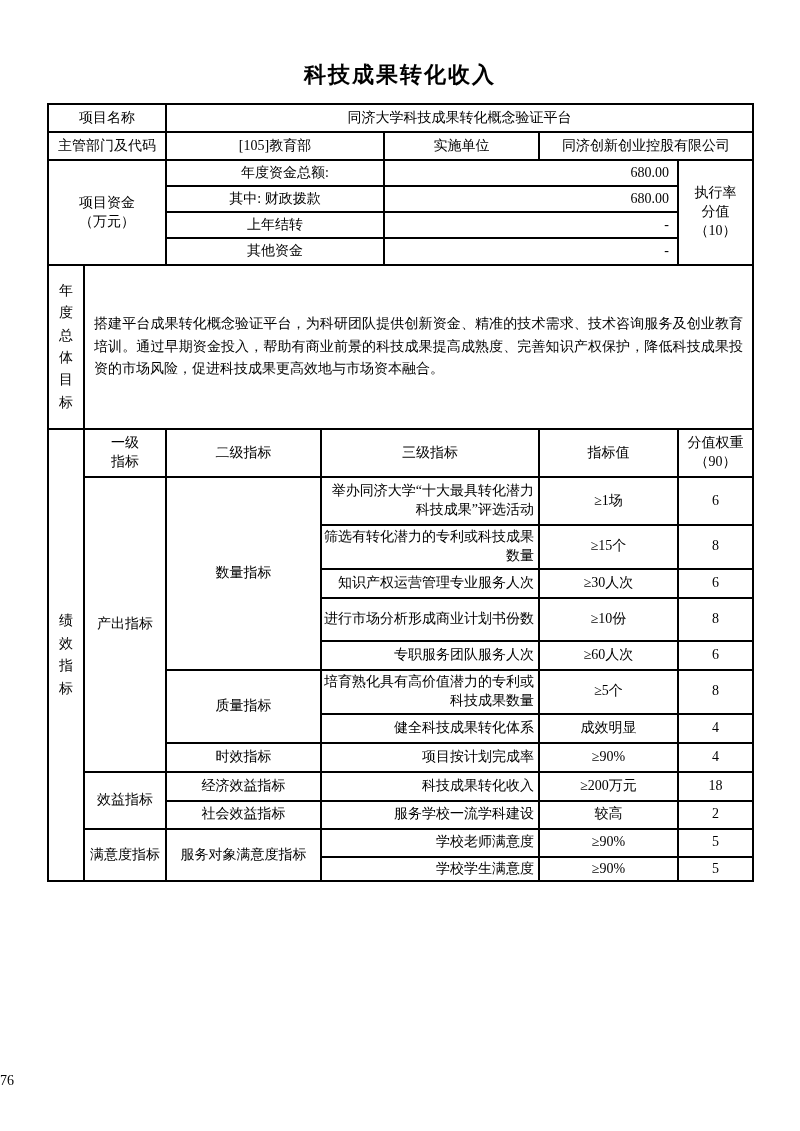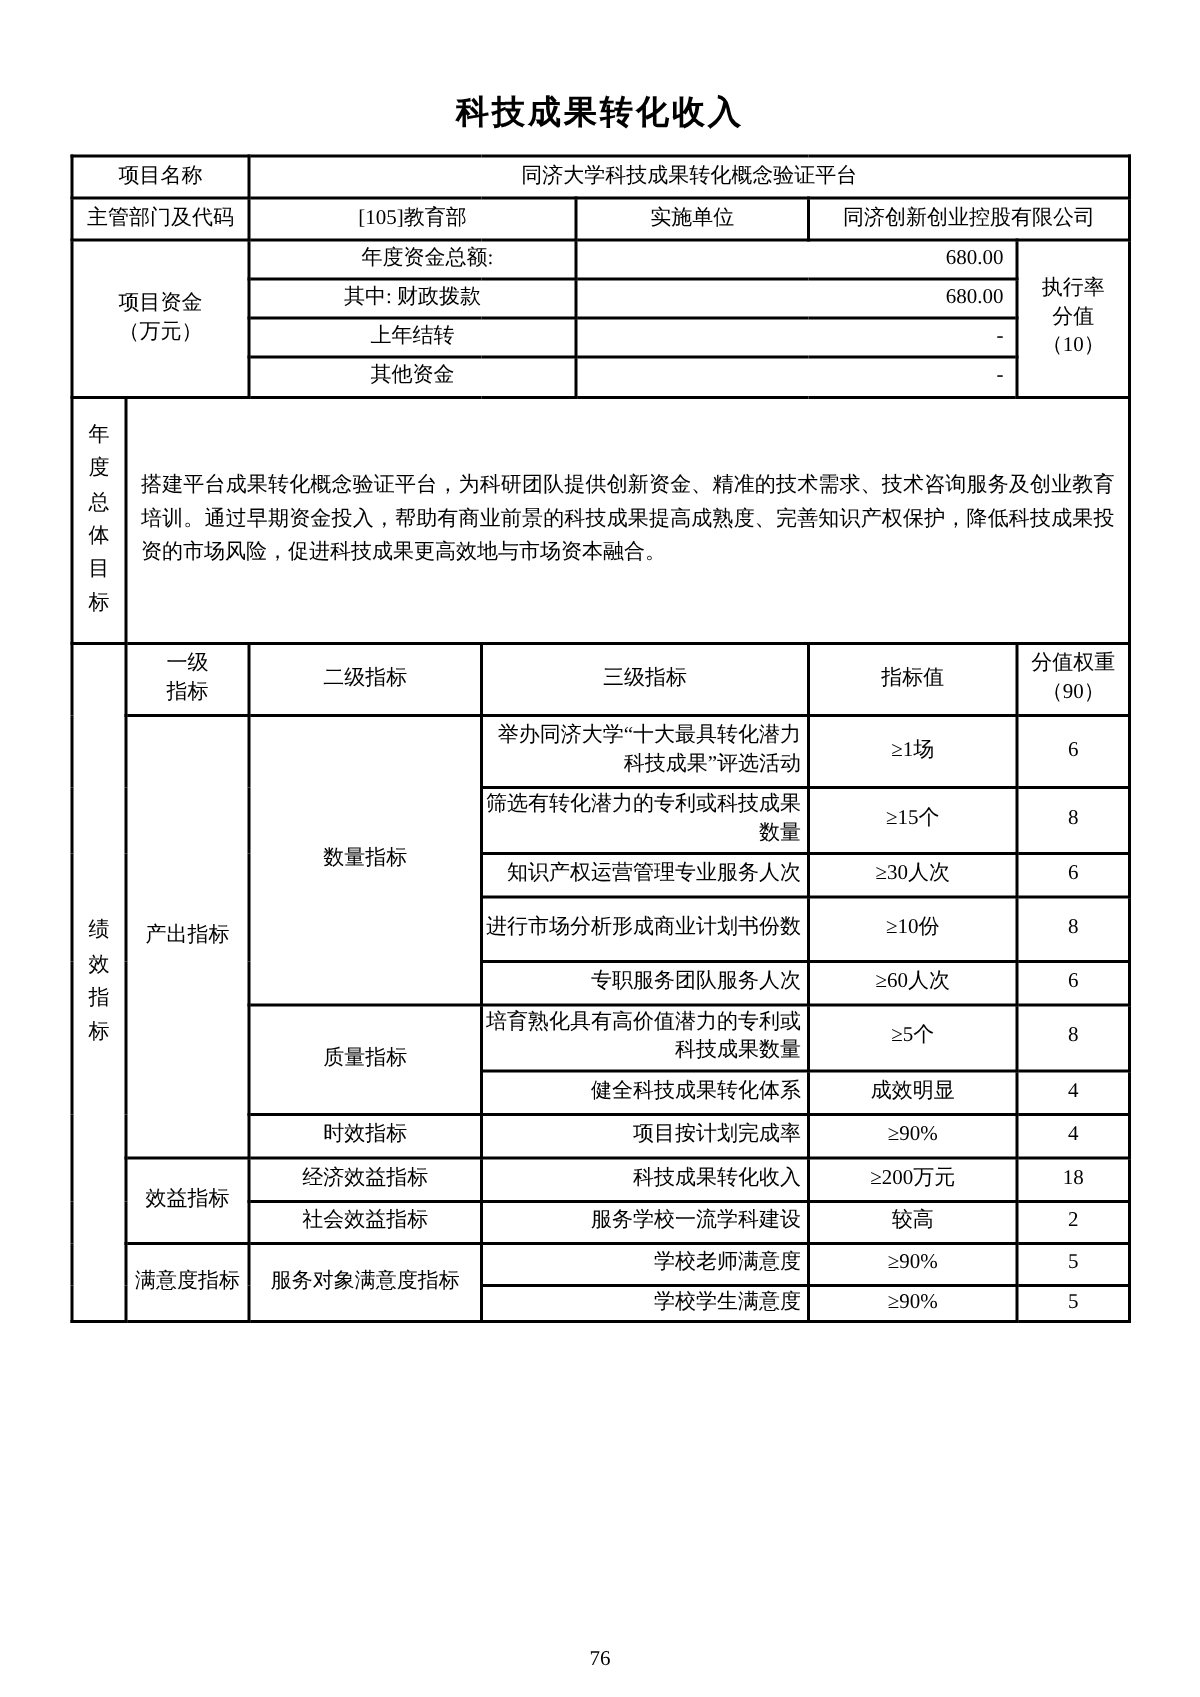--- a/index.html
+++ b/index.html
@@ -53,23 +53,23 @@
   td.goal-text {
     text-align: left;
     padding: 6px 9px;
     line-height: 1.62;
     text-align: justify;
   }
   td.l3cell { text-align: right; padding-left: 0; padding-right: 4px; }
 
   .page-number {
     position: absolute;
-    bottom: 16px;
+    bottom: 42px;
     left: 0; width: 100%;
-    text-align: center;
+    text-align: left;
     font-size: 14px;
   }
 </style>
 </head>
 <body>
 
 <div class="page">
 
   <div class="doc-title">科技成果转化收入</div>
 

